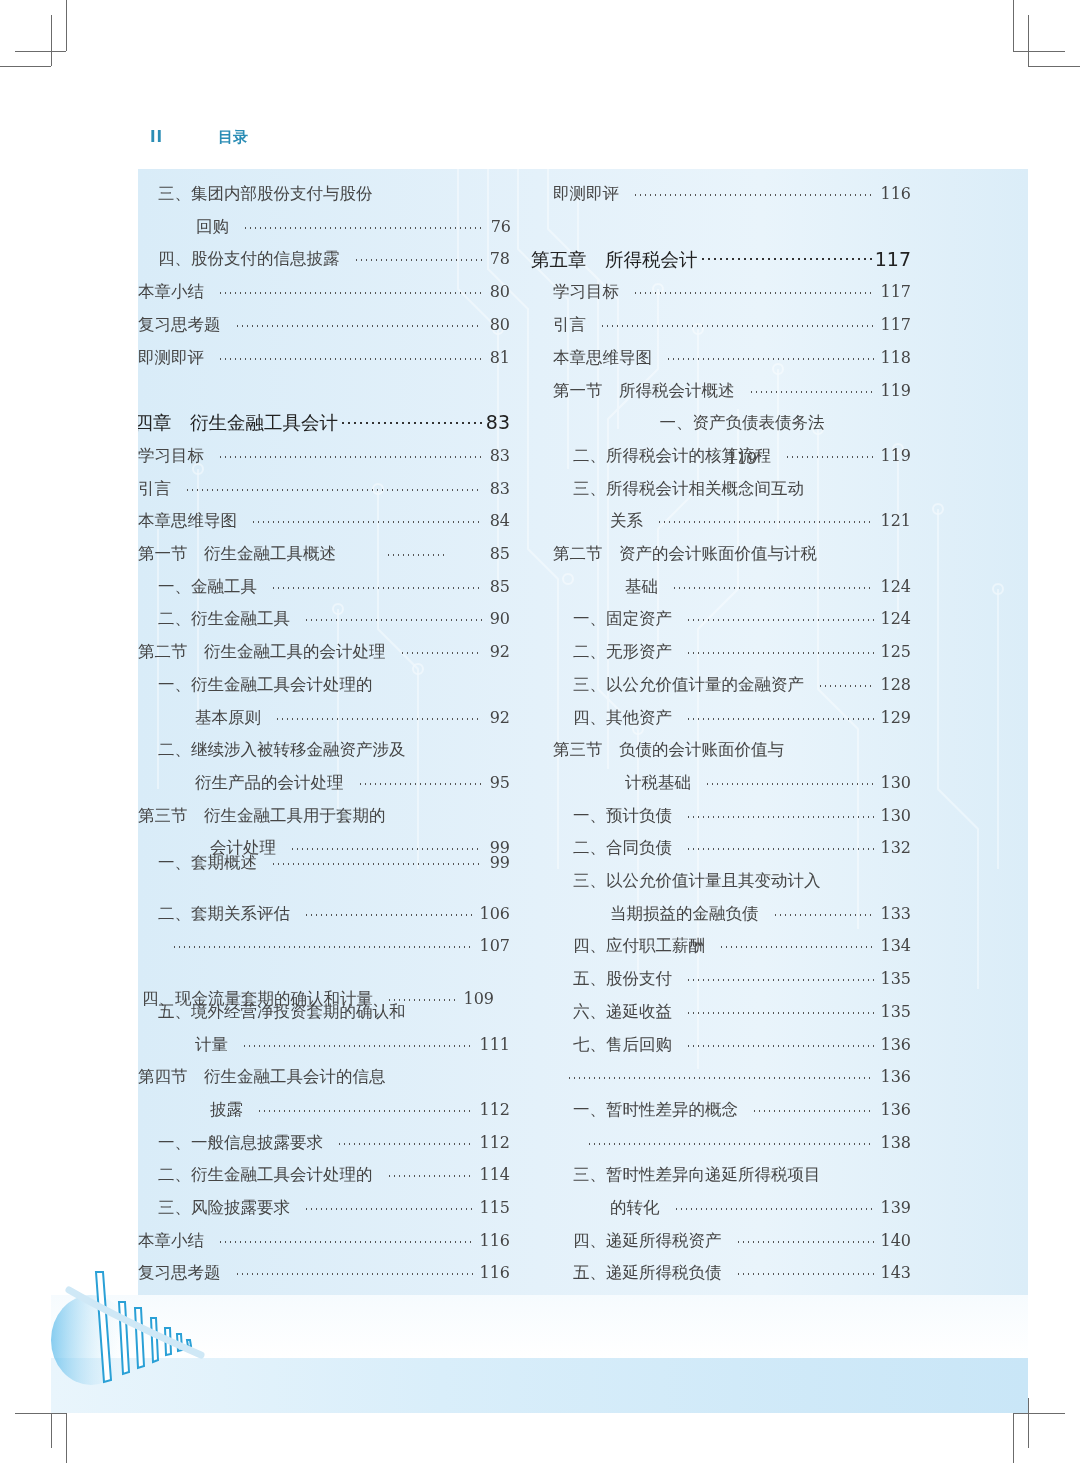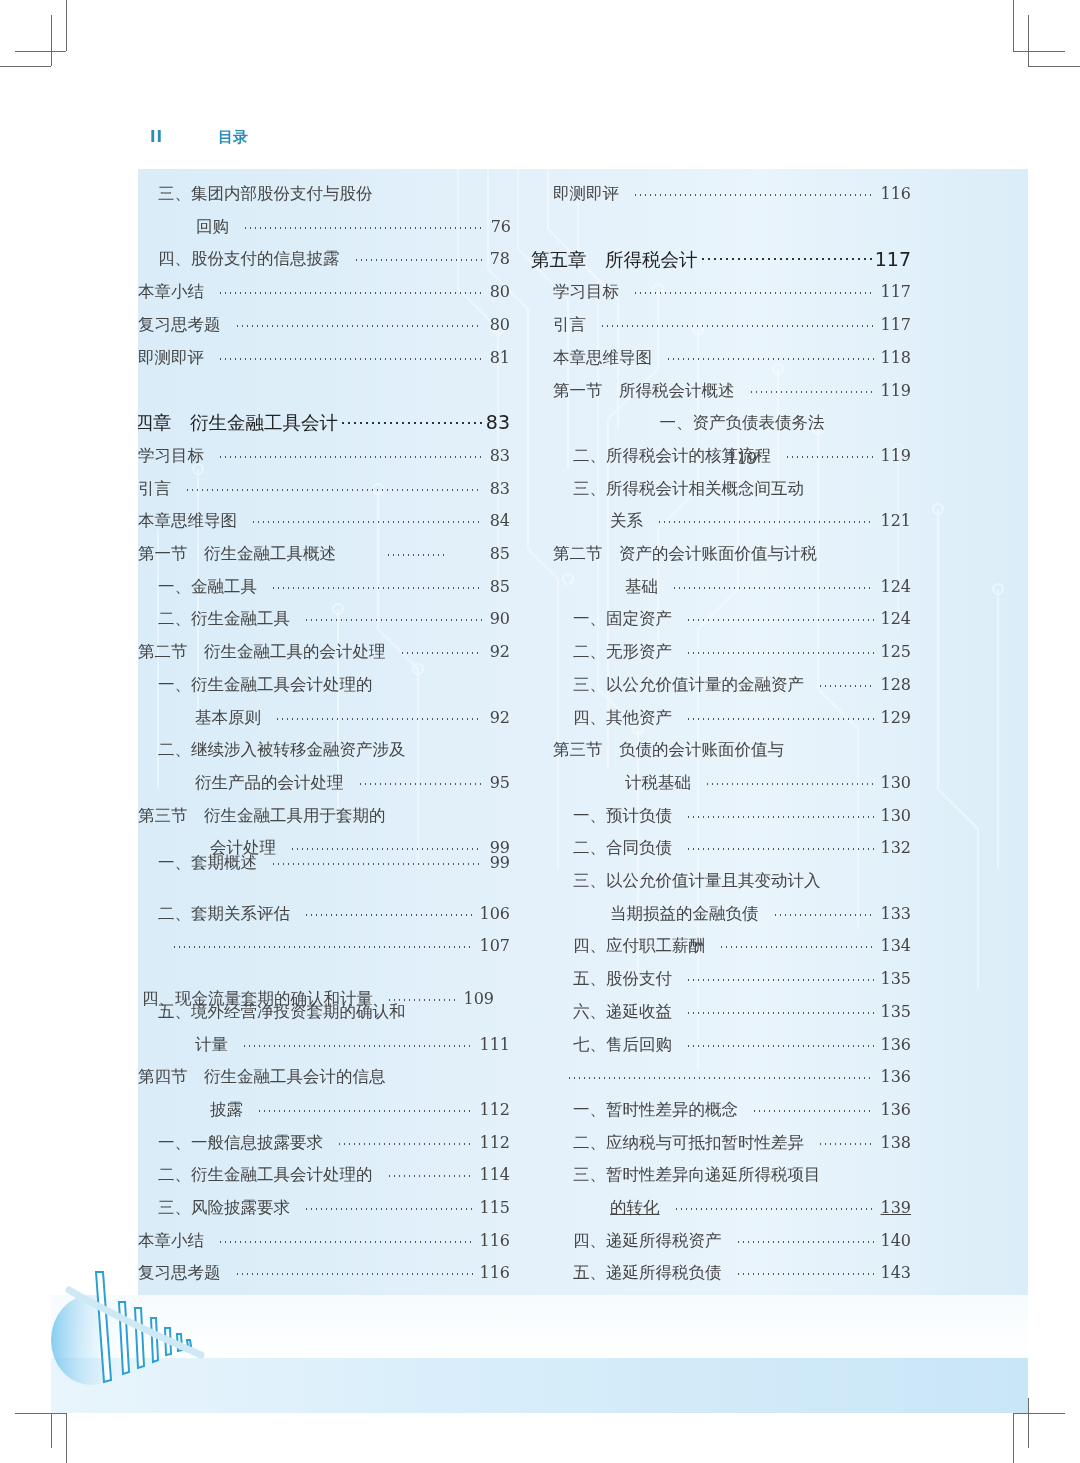--- a/index.html
+++ b/index.html
@@ -397,28 +397,27 @@
       <div class="row" style="top: 891.2px; left: 0px; width: 358px;">
         <span class="dots"></span>
         <span class="num">136</span>
       </div>
       <div class="row" style="top: 923.9px; left: 20px; width: 338px;">
         <span class="txt">一、暂时性差异的概念</span>
         <span class="dots"></span>
         <span class="num">136</span>
       </div>
       <div class="row" style="top: 956.6px; left: 20px; width: 338px;">
-        <span class="txt">二、应纳税与可抵扣暂时性差异</span>
         <span class="dots"></span>
         <span class="num">138</span>
       </div>
       <div class="row" style="top: 989.3px; left: 20px; width: 338px;">
         <span class="txt">三、暂时性差异向递延所得税项目</span>
       </div>
-      <div class="row" style="top: 1022px; left: 57px; width: 301px; text-decoration: underline;">
+      <div class="row" style="top: 1022px; left: 57px; width: 301px;">
         <span class="txt">的转化</span>
         <span class="dots"></span>
         <span class="num">139</span>
       </div>
       <div class="row" style="top: 1054.7px; left: 20px; width: 338px;">
         <span class="txt">四、递延所得税资产</span>
         <span class="dots"></span>
         <span class="num">140</span>
       </div>
       <div class="row" style="top: 1087.4px; left: 20px; width: 338px;">

